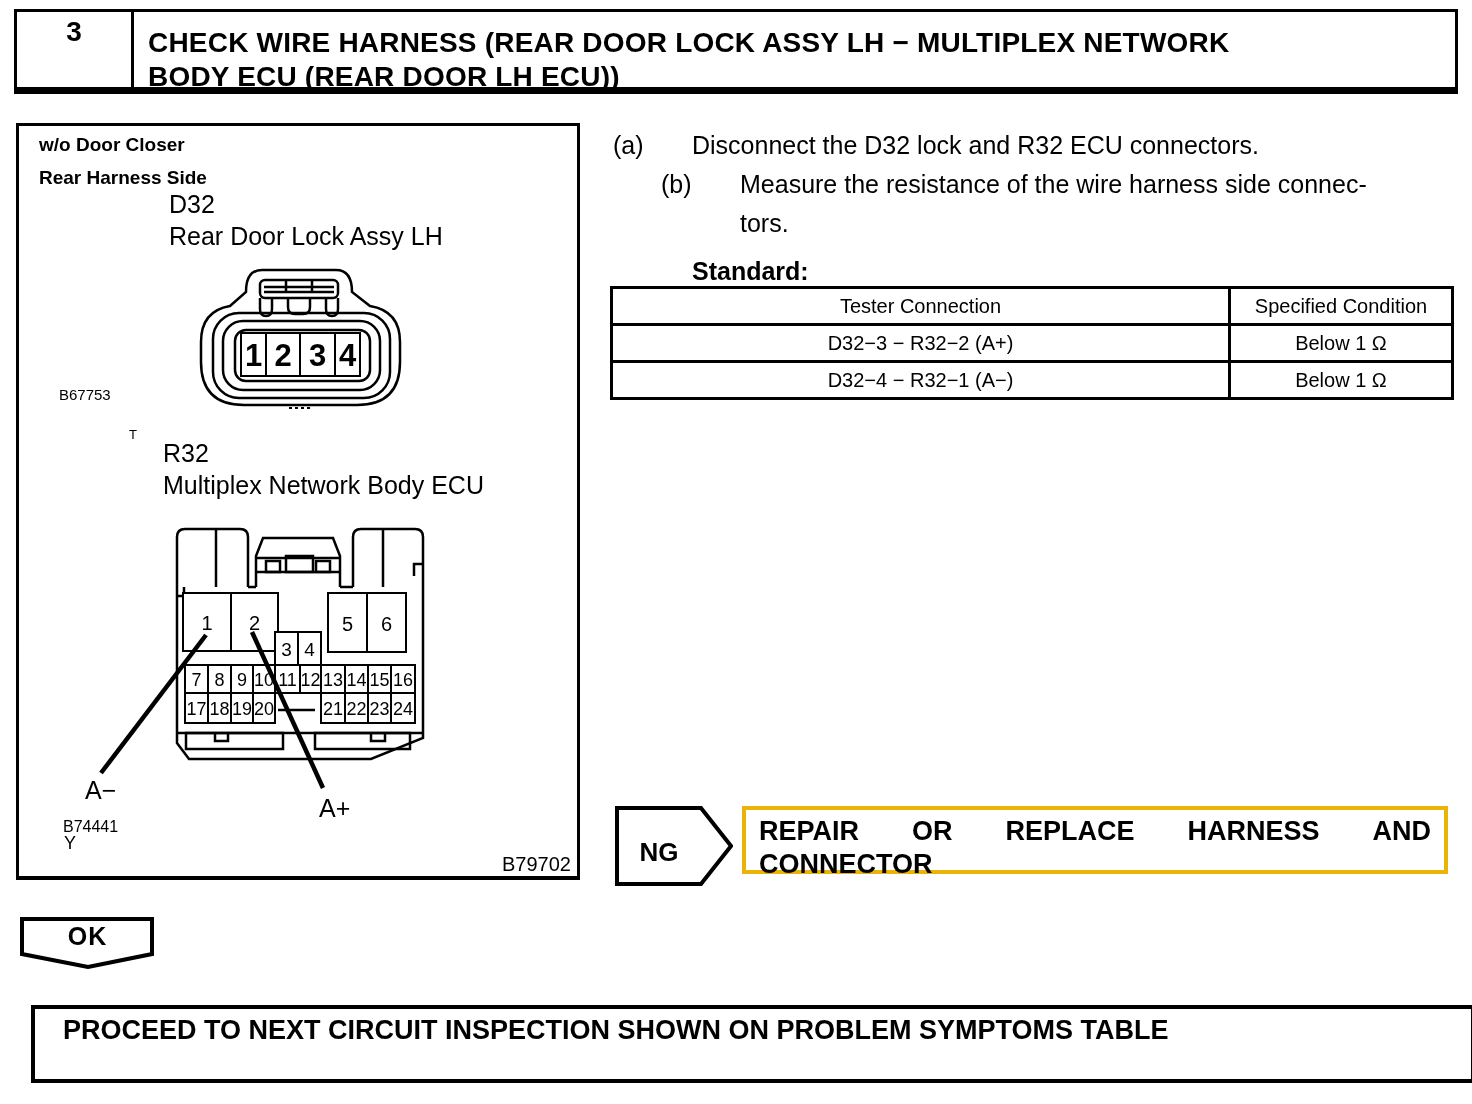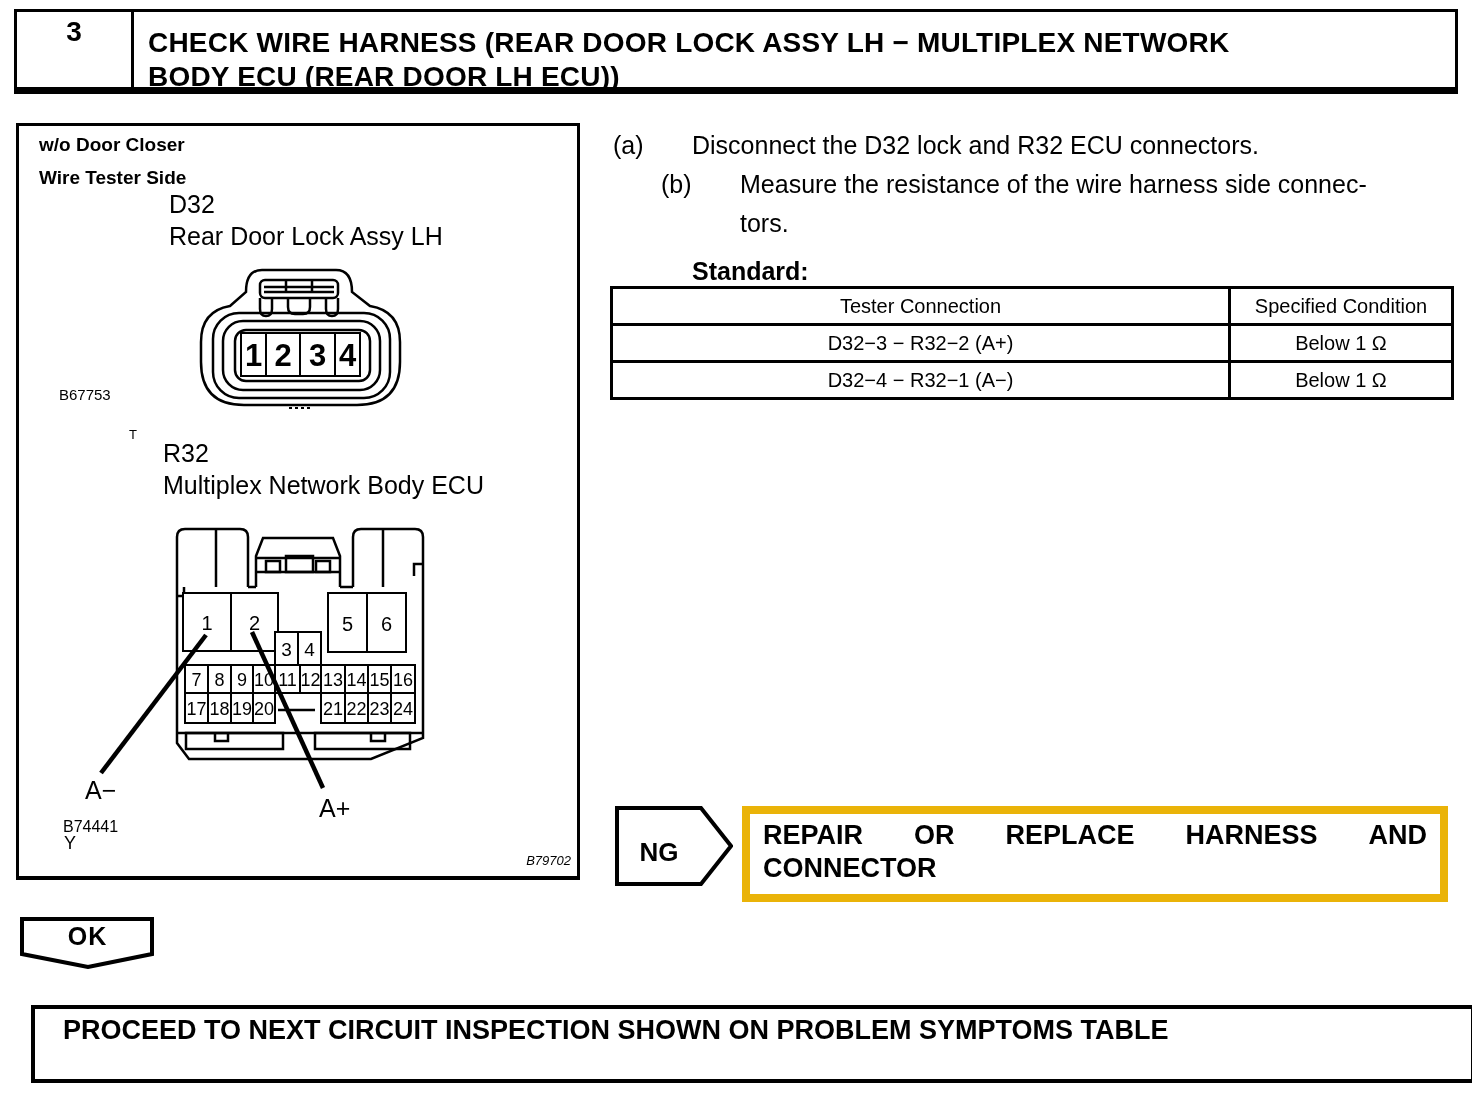--- a/index.html
+++ b/index.html
@@ -60,22 +60,22 @@
   #standard-table .col-cond  { width:223px; }
 
   
   #ng-shape { left:615px; top:806px; }
   #ng-label {
     left:615px; top:806px; width:88px; height:92px;
     display:flex; align-items:center; justify-content:center;
     font-size:26px; font-weight:700;
   }
   #ng-action {
-    left:742px; top:806px; width:706px; height:96px;
-    border:8px solid #eab308; padding:5px 13px 0 13px;
+    left:742px; top:806px; width:706px; height:68px;
+    border:4px solid #eab308; padding:5px 13px 0 13px;
     font-size:27px; font-weight:700; line-height:33px;
   }
   #ng-action .jline { display:flex; justify-content:space-between; }
 
   
   #ok-shape { left:20px; top:917px; }
   #ok-label {
     left:20px; top:917px; width:135px; height:38px;
     display:flex; align-items:center; justify-content:center;
     font-size:25px; font-weight:700; letter-spacing:1px;
@@ -92,21 +92,21 @@
 <body>
 
 <div id="step-header" class="abs">
   <div id="step-number">3</div>
   <div id="step-title">CHECK WIRE HARNESS (REAR DOOR LOCK ASSY LH − MULTIPLEX NETWORK
 BODY ECU (REAR DOOR LH ECU))</div>
 </div>
 
 <div id="figure-box" class="abs">
   <div class="lbl bold19" style="left:20px; top:8px;">w/o Door Closer</div>
-  <div class="lbl bold19" style="left:20px; top:41px;">Wire Tester Side</div>
+  <div class="lbl bold19" style="left:20px; top:41px;">Rear Harness Side</div>
 
   <div class="lbl plain25" style="left:150px; top:64px;">D32</div>
   <div class="lbl plain25" style="left:150px; top:96px;">Rear Door Lock Assy LH</div>
 
   <svg id="d32-svg" class="abs" style="left:160px; top:128px;" width="240" height="160" viewBox="0 0 240 160">
     <g fill="none" stroke="#000" stroke-width="2.5">
       <path d="M67,38 Q67,16 83,16 L157,16 Q173,16 173,38 L191,52 Q221,57 221,88 L221,108 Q221,151 178,151 L65,151 Q22,151 22,108 L22,88 Q22,57 51,52 Z"></path>
       <rect x="81" y="26" width="78" height="18" rx="5"></rect>
       <path d="M85,33 L155,33 M85,38 L155,38"></path>
       <path d="M107,26 L107,38 M133,26 L133,38"></path>
@@ -207,21 +207,21 @@
       <g id="r32-leaders" stroke="#000" stroke-width="4.5">
       <line x1="153" y1="119" x2="48" y2="257"></line>
       <line x1="199" y1="116" x2="270" y2="272"></line>
     </g>
     </svg>
 
   <div class="lbl plain25" style="left:66px; top:650px;">A−</div>
   <div class="lbl plain25" style="left:300px; top:668px;">A+</div>
   <div class="lbl" style="left:44px; top:692px; font-size:16px;">B74441</div>
   <div class="lbl" style="left:45px; top:707px; font-size:18px;">Y</div>
-  <div class="lbl" style="right:6px; top:727px; font-size:13px;font-style:italic;">B79702</div>
+  <div class="lbl" style="right:6px; top:727px; font-size:20px;">B79702</div>
 </div>
 
 <div class="abs step-row" style="top:126px;">
   <span class="step-label">(a)</span><span class="step-text">Disconnect the D32 lock and R32 ECU connectors.</span>
 </div>
 <div class="abs step-row" style="top:165px;margin-left:48px;">
   <span class="step-label">(b)</span><span class="step-text">Measure the resistance of the wire harness side connec-
 tors.</span>
 </div>
 <div id="standard-label" class="abs">Standard:</div>

